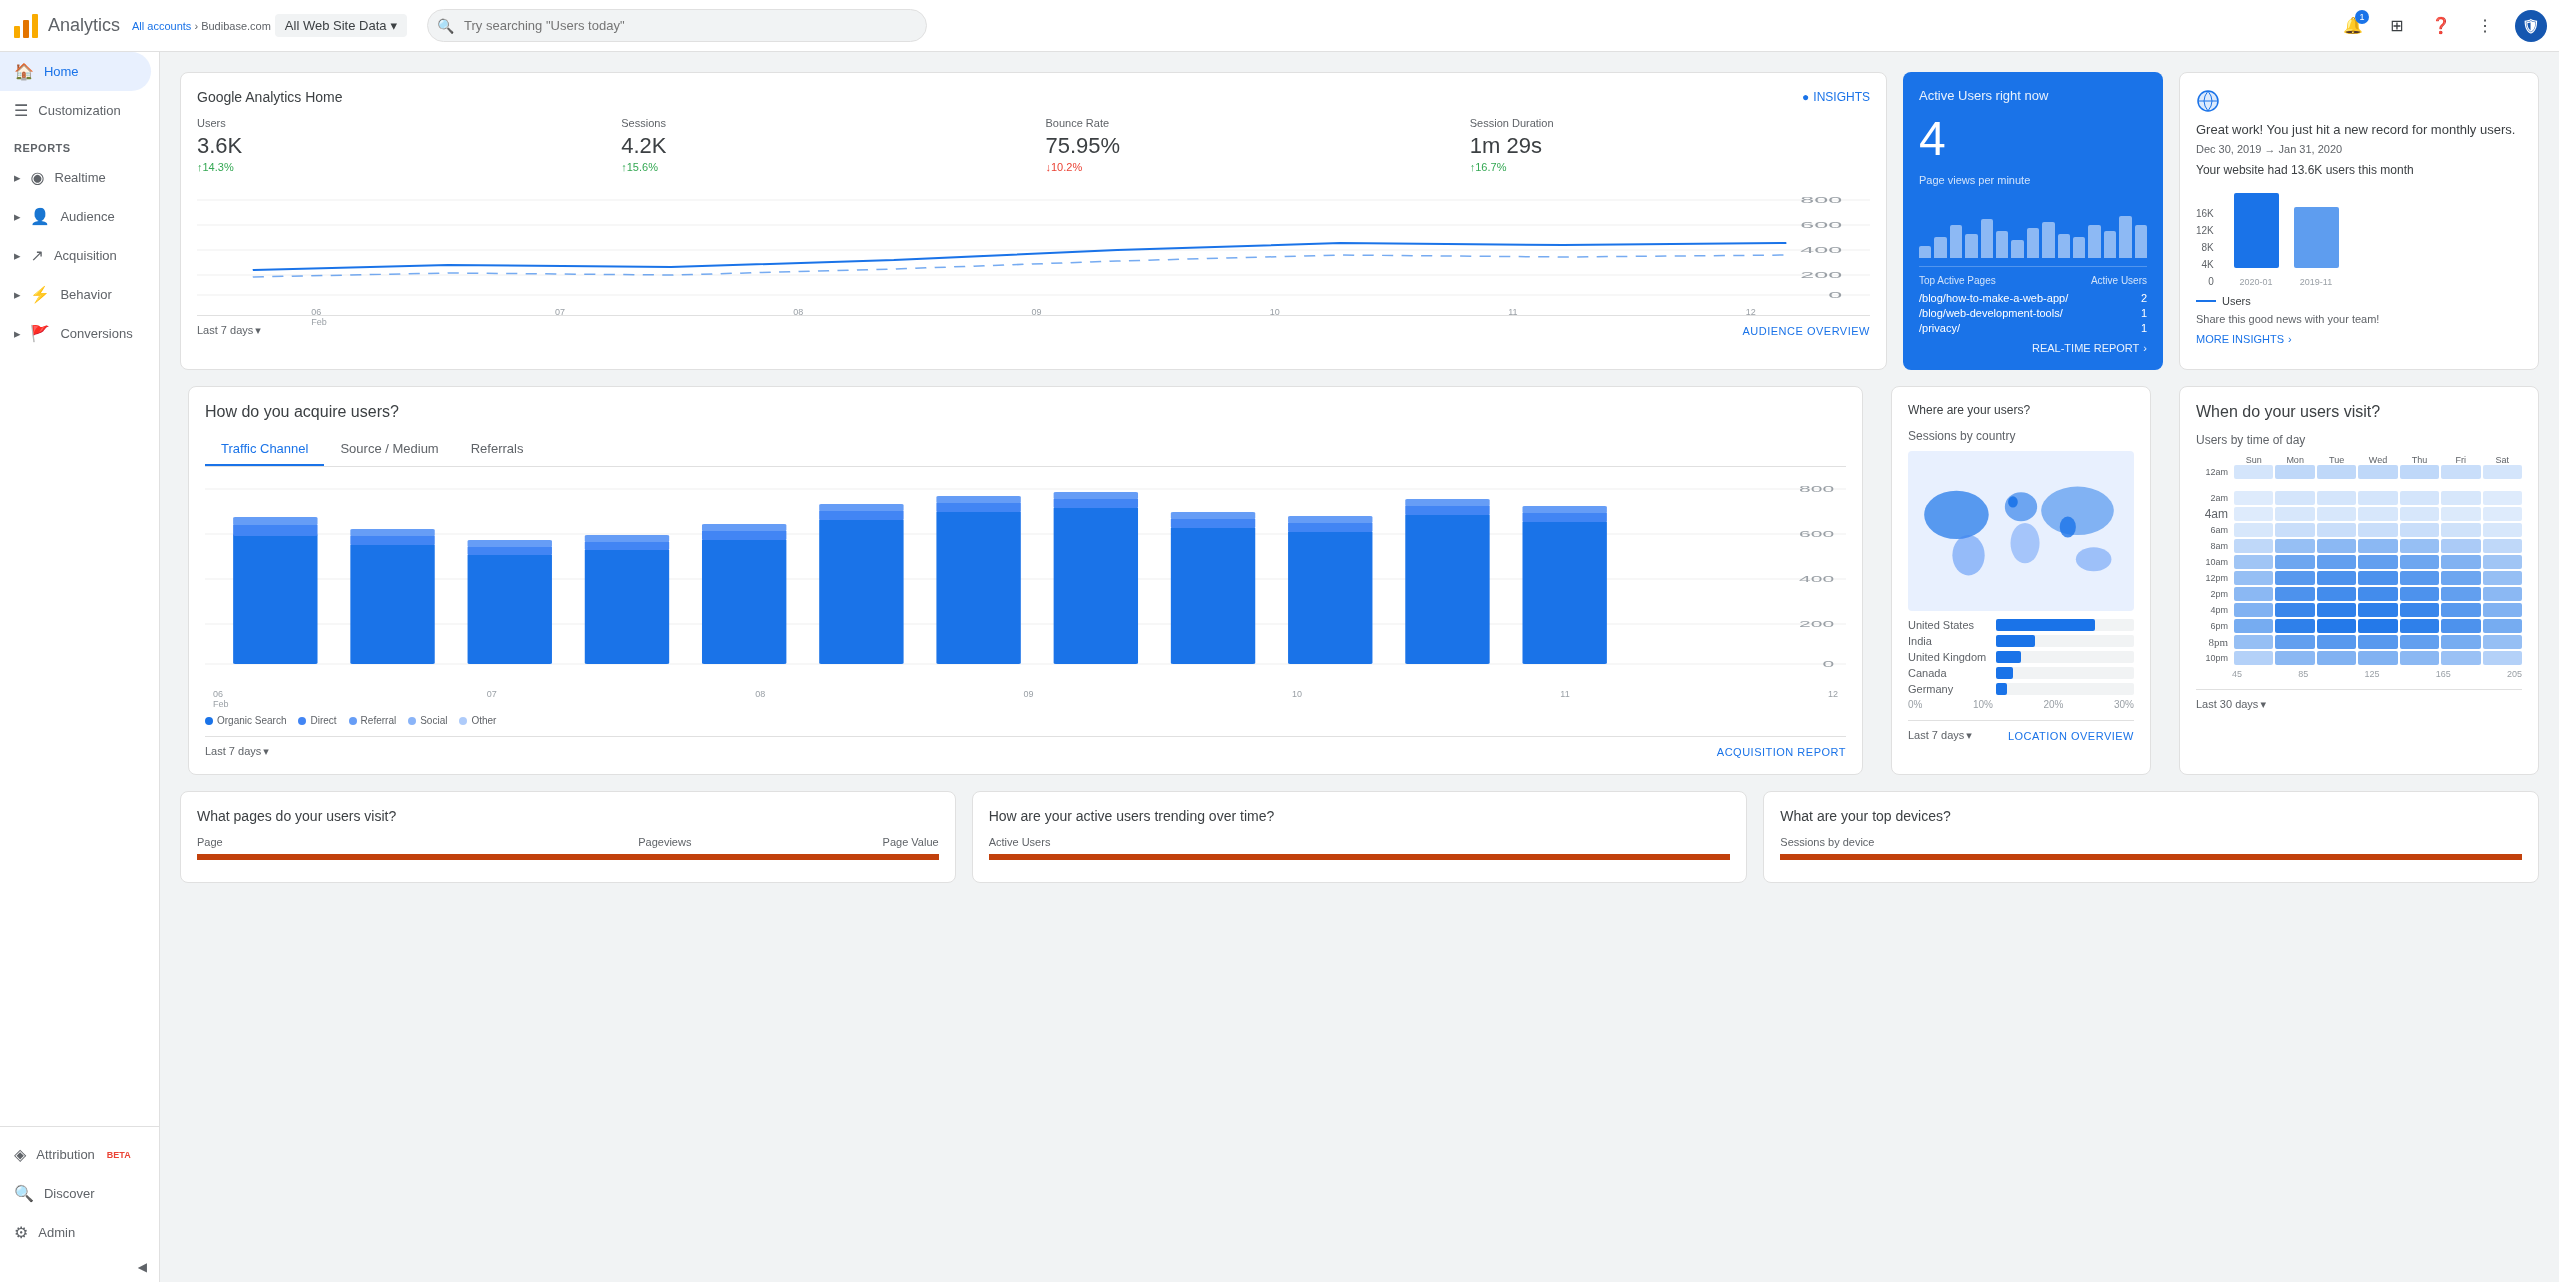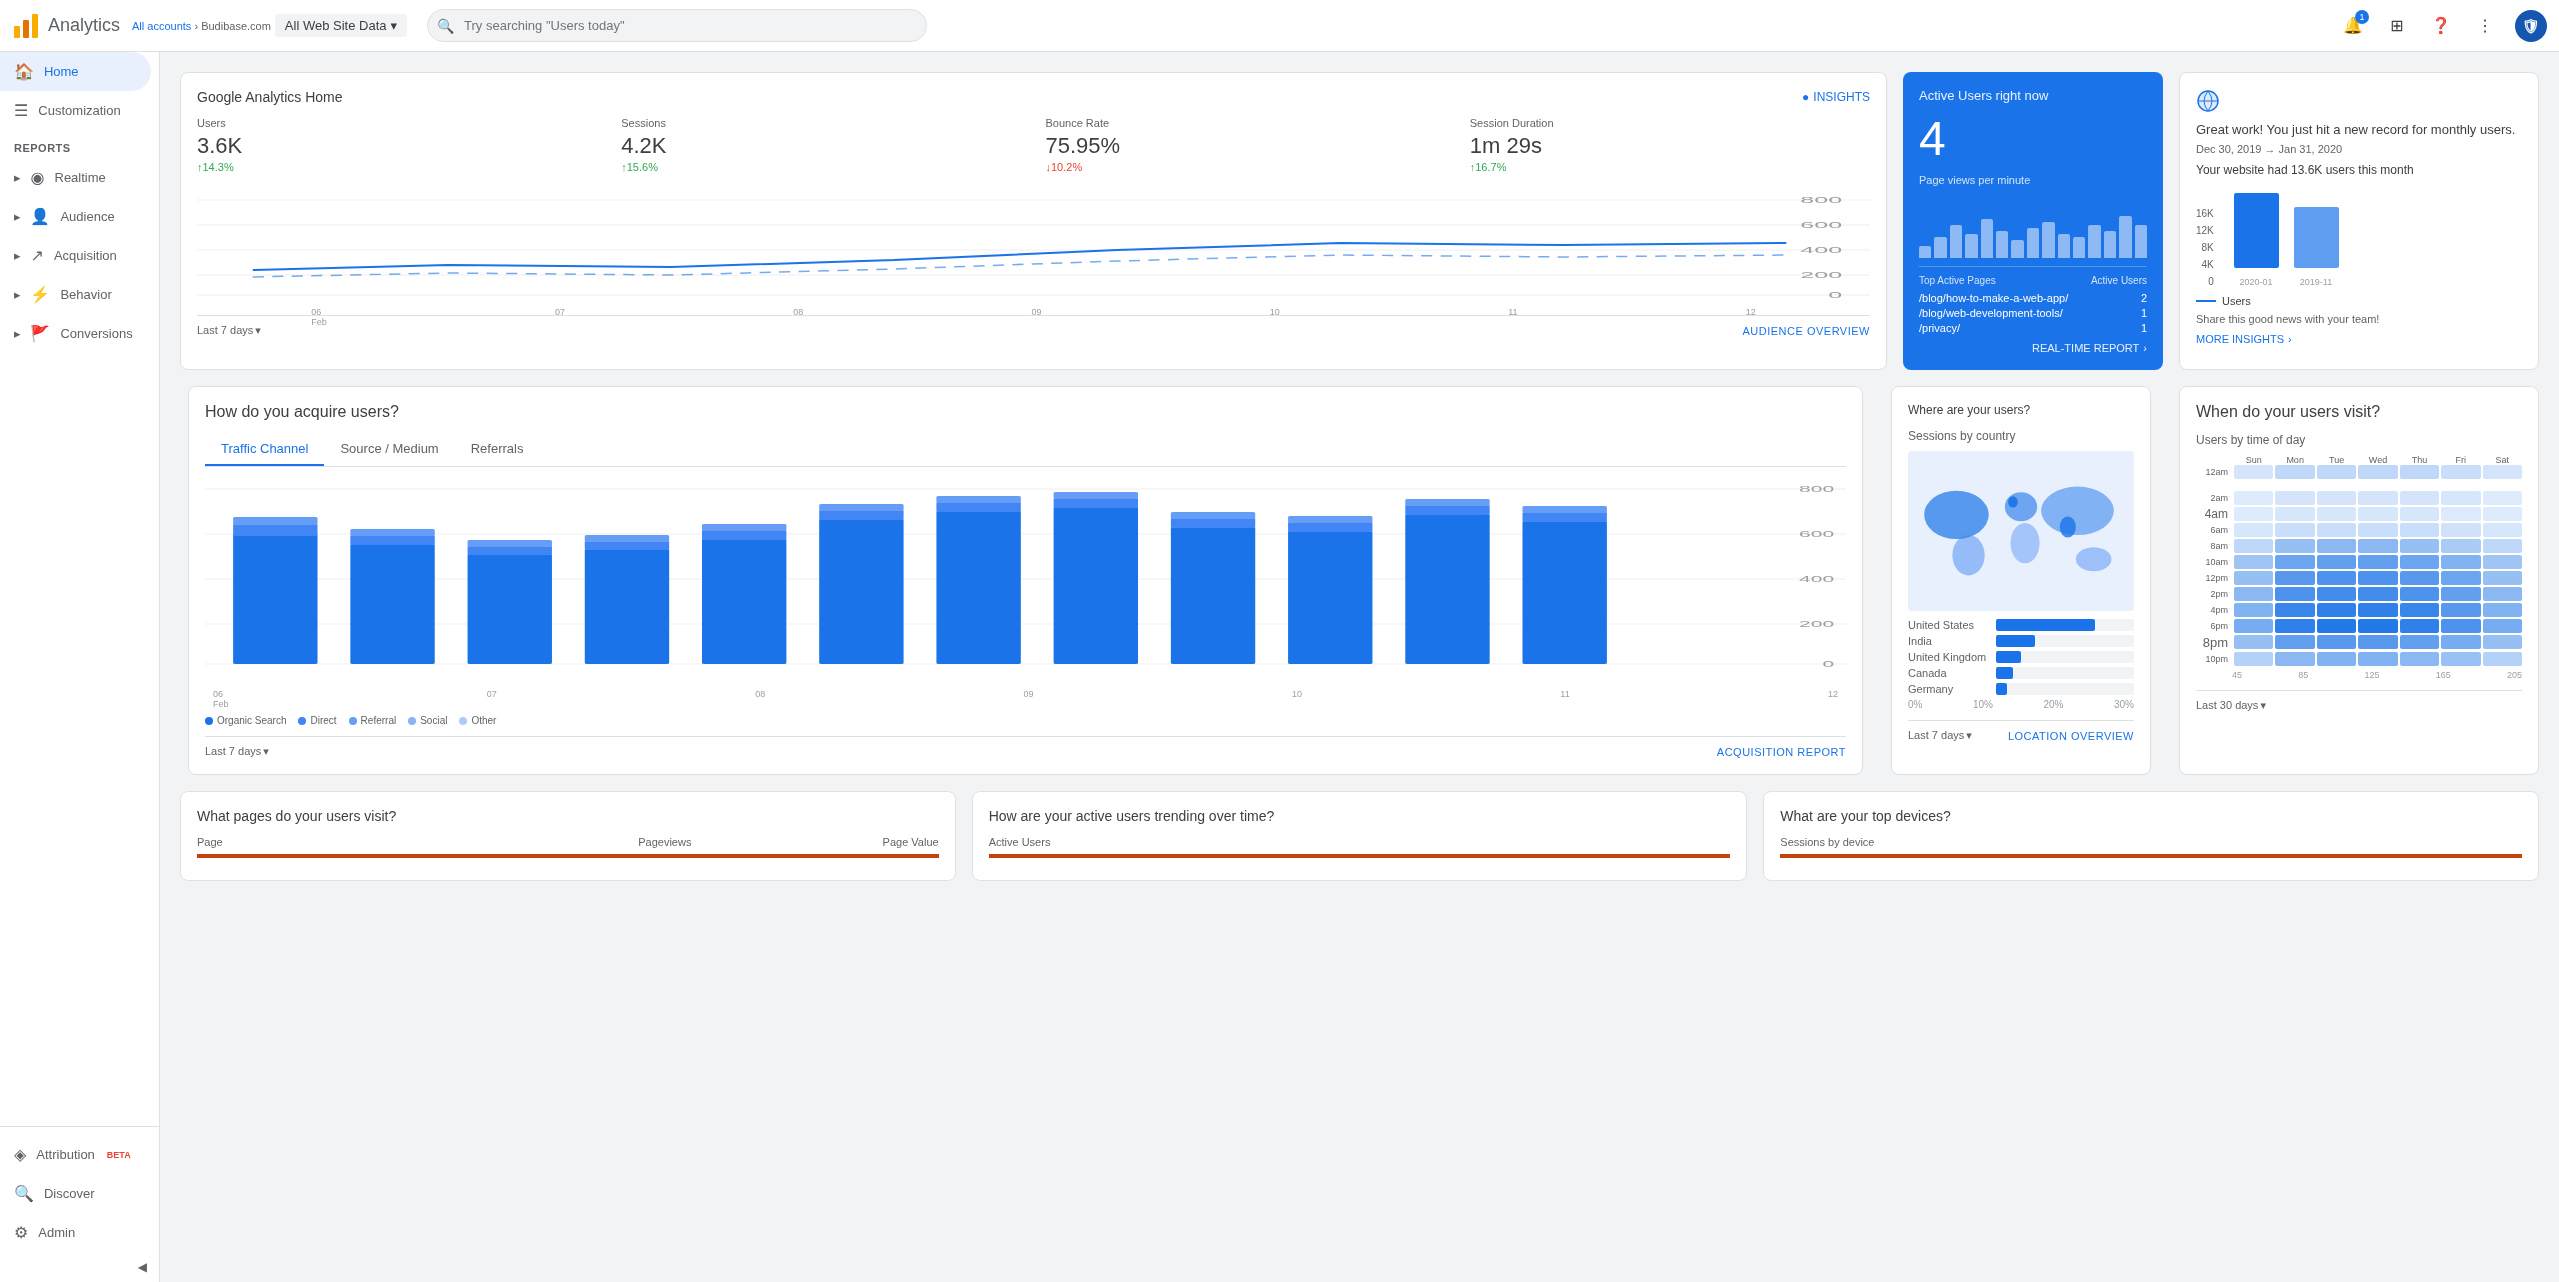--- a/index.html
+++ b/index.html
@@ -101,21 +101,21 @@
     .report-link { color: #1a73e8; cursor: pointer; display: flex; align-items: center; gap: 4px; font-size: 11px; text-transform: uppercase; letter-spacing: 0.5px; font-weight: 500; }
     
     
     .legend { display: flex; gap: 12px; flex-wrap: wrap; margin-top: 6px; font-size: 10px; color: #5f6368; }
     .legend-item { display: flex; align-items: center; gap: 4px; }
     .legend-dot { width: 8px; height: 8px; border-radius: 50%; }
     
     
     .bottom-row { display: grid; grid-template-columns: 1fr 1fr 1fr; gap: 16px; }
     .bottom-card-title { font-size: 14px; color: #3c4043; margin-bottom: 12px; font-weight: 400; }
-    .table-header { display: flex; font-size: 11px; color: #5f6368; border-bottom: 4px solid #c2410c; padding-bottom: 6px; margin-bottom: 6px; }
+    .table-header { display: flex; font-size: 11px; color: #5f6368; border-bottom: 6px solid #c2410c; padding-bottom: 6px; margin-bottom: 6px; }
     .table-col { flex: 1; }
     .table-col.right { text-align: right; }
 
     
     svg { display: block; }
 
     .section-how { font-size: 16px; color: #3c4043; font-weight: 400; margin-bottom: 12px; }
     .section-where { font-size: 12px; color: #3c4043; font-weight: 400; margin-bottom: 12px; }
     .section-when { font-size: 16px; color: #3c4043; font-weight: 400; margin-bottom: 12px; }
 
@@ -671,21 +671,21 @@
               <div style="font-size: 9px; color: rgb(95, 99, 104); text-align: right; padding-right: 4px; display: flex; align-items: center; justify-content: flex-end;">6pm</div>
               <div style="height: 14px; border-radius: 2px; background: rgba(26, 115, 232, 0.596);"></div>
               <div style="height: 14px; border-radius: 2px; background: rgba(26, 115, 232, 0.91);"></div>
               <div style="height: 14px; border-radius: 2px; background: rgba(26, 115, 232, 0.957);"></div>
               <div style="height: 14px; border-radius: 2px; background: rgba(26, 115, 232, 0.957);"></div>
               <div style="height: 14px; border-radius: 2px; background: rgba(26, 115, 232, 0.91);"></div>
               <div style="height: 14px; border-radius: 2px; background: rgba(26, 115, 232, 0.776);"></div>
               <div style="height: 14px; border-radius: 2px; background: rgba(26, 115, 232, 0.596);"></div>
             </div>
             <div style="display: grid; grid-template-columns: 36px repeat(7, 1fr); gap: 2px; margin-bottom: 2px;">
-              <div style="font-size: 13px; color: rgb(95, 99, 104); text-align: left; padding-right: 4px; display: flex; align-items: center; justify-content: flex-end;">8pm</div>
+              <div style="font-size: 11px; color: rgb(95, 99, 104); text-align: left; padding-right: 4px; display: flex; align-items: center; justify-content: flex-end; font-family: Liberation Serif, serif;">8pm</div>
               <div style="height: 14px; border-radius: 2px; background: rgba(26, 115, 232, 0.46);"></div>
               <div style="height: 14px; border-radius: 2px; background: rgba(26, 115, 232, 0.686);"></div>
               <div style="height: 14px; border-radius: 2px; background: rgba(26, 115, 232, 0.73);"></div>
               <div style="height: 14px; border-radius: 2px; background: rgba(26, 115, 232, 0.73);"></div>
               <div style="height: 14px; border-radius: 2px; background: rgba(26, 115, 232, 0.686);"></div>
               <div style="height: 14px; border-radius: 2px; background: rgba(26, 115, 232, 0.596);"></div>
               <div style="height: 14px; border-radius: 2px; background: rgba(26, 115, 232, 0.46);"></div>
             </div>
             <div style="display: grid; grid-template-columns: 36px repeat(7, 1fr); gap: 2px; margin-bottom: 2px;">
               <div style="font-size: 9px; color: rgb(95, 99, 104); text-align: right; padding-right: 4px; display: flex; align-items: center; justify-content: flex-end;">10pm</div>

